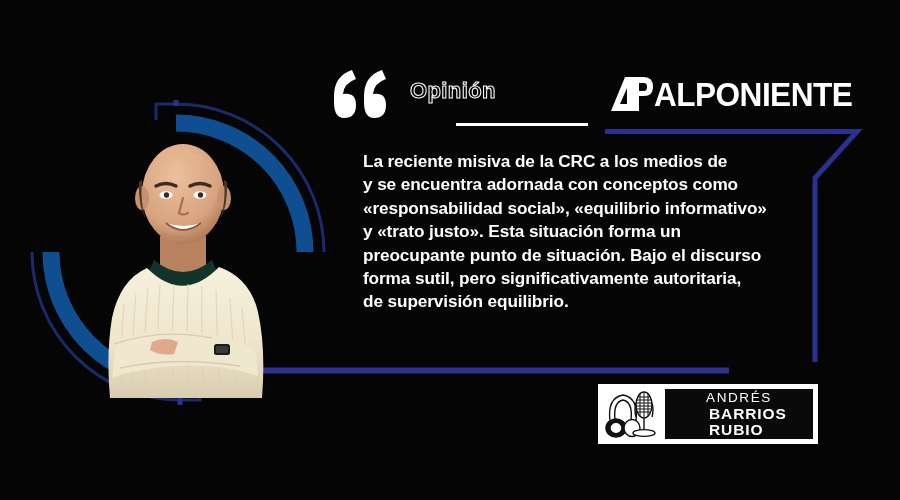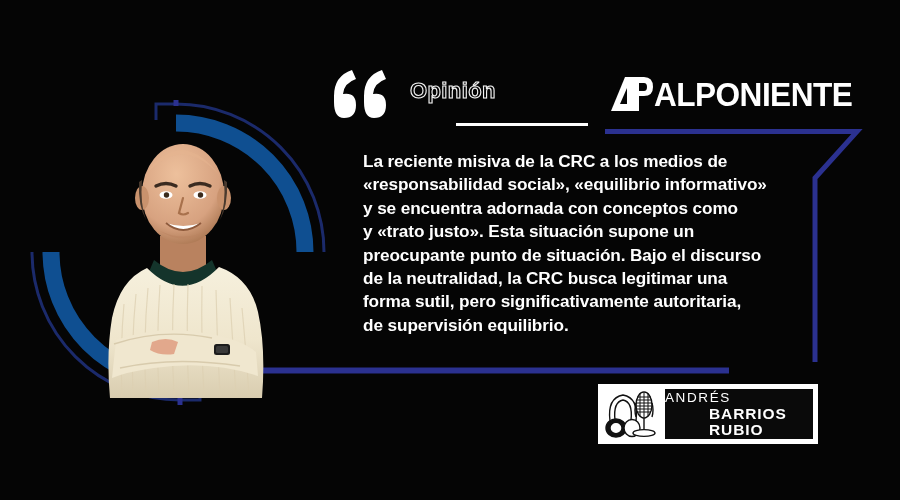--- a/index.html
+++ b/index.html
@@ -144,21 +144,21 @@
     justify-content: center;
     background: #ffffff;
   }
   #author-namebox {
     flex: 1 1 auto;
     background: #0a0a0a;
     border: 2px solid #ffffff;
     box-sizing: border-box;
     display: flex;
     flex-direction: column;
-    align-items: flex-start;
+    align-items: center;
     justify-content: center;
     gap: 2px;
   }
   #author-first {
     color: #ffffff;
     font-size: 13.5px;
     font-weight: 400;
     letter-spacing: 1.6px;
     line-height: 1;
   }
@@ -307,25 +307,24 @@
 
         <path d="M25,3 L36,3 Q45,3 45,13 Q45,22 36,22 L31,22 L31,37 L25,37 Z" fill="#ffffff"></path>
         <path d="M31,9 L36,9 Q39,9 39,13 Q39,17 36,17 L31,17 Z" fill="#050505"></path>
       </svg>
       <span id="brand-word">ALPONIENTE</span>
     </div>
   </div>
 
   <div id="body-copy">
     <p>La reciente misiva de la CRC a los medios de</p>
+    <p>y se encuentra adornada con conceptos como</p>
     <p>«responsabilidad social», «equilibrio informativo»</p>
-    <p>y se encuentra adornada con conceptos como</p>
-    <p>y «trato justo». Esta situación supone un</p>
+    <p>y «trato justo». Esta situación forma un</p>
     <p>preocupante punto de situación. Bajo el discurso</p>
-    <p>de la neutralidad, la CRC busca legitimar una</p>
     <p>forma sutil, pero significativamente autoritaria,</p>
     <p>de supervisión equilibrio.</p>
   </div>
 
   <div id="author-badge">
     <div id="author-logo">
       <svg width="58" height="52" viewBox="0 0 58 52" aria-hidden="true">
         <g fill="none" stroke="#111111" stroke-width="1.4">
 
           <path d="M7,33 Q4,10 20,7 Q36,10 33,33"></path>

